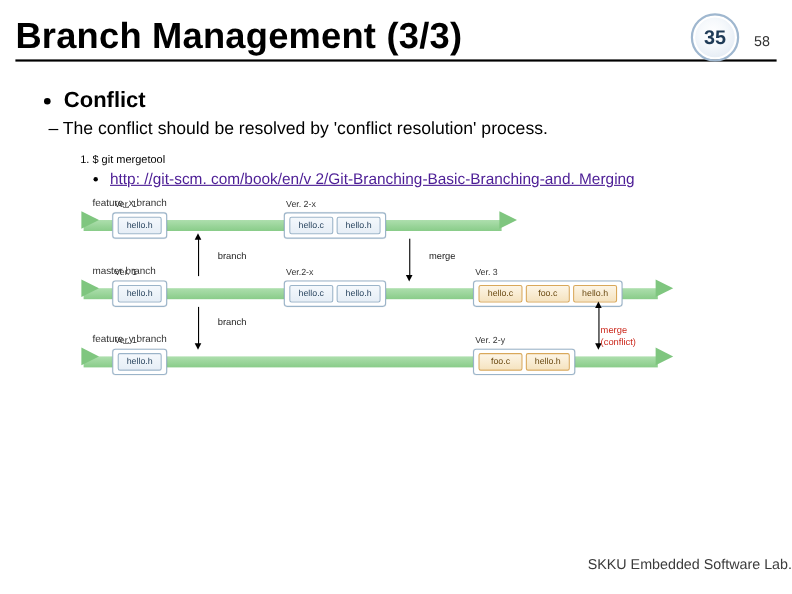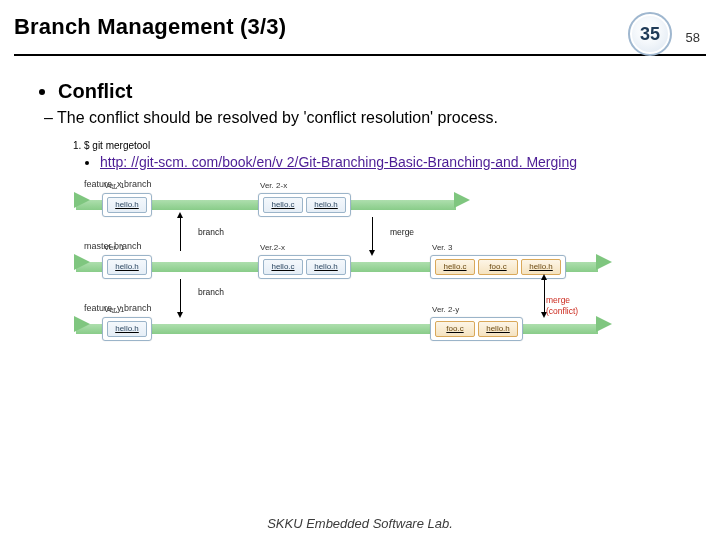--- a/index.html
+++ b/index.html
@@ -19,21 +19,21 @@
     box-sizing: border-box;
     padding: 14px 14px 0 14px;
   }
   
   .head {
     position: relative;
     height: 50px;
   }
   h1.title {
     margin: 0;
-    font-size: 22px;
+    font-size: 33px;
     font-weight: 700;
     letter-spacing: 0.2px;
   }
   .rule {
     position: absolute;
     left: 0; right: 0; top: 40px;
     height: 2px;
     background: #000;
   }
   .badge-main {
@@ -108,21 +108,20 @@
     position: absolute;
     height: 22px;
     border: 1px solid #9bb4c9;
     border-radius: 3px;
     background: #fff;
     display: flex;
     align-items: center;
     padding: 0 4px;
     gap: 3px;
     box-shadow: 0 0 0 0.5px rgba(0,0,0,0.05);
-    text-decoration: underline;
   }
   .file {
     height: 14px;
     min-width: 30px;
     padding: 0 4px;
     border: 1px solid #9bb4c9;
     border-radius: 2px;
     background: linear-gradient(#f4f8fc, #e6eef6);
     font-size: 8px;
     color: #2b4660;
@@ -160,25 +159,24 @@
     position: absolute;
     width: 0; height: 0;
     border-top: 8px solid transparent;
     border-bottom: 8px solid transparent;
     border-left: 16px solid #7fc67f;
   }
 
   .footer {
     position: absolute;
     left: 0; right: 0;
-    bottom: 9px;
-    text-align: center;
+    bottom: 20px;
+    text-align: right;
     font-size: 13px;
     color: #3b3b3b;
-    font-style: italic;
   }
 </style>
 </head>
 <body>
 
 <div class="slide">
 
   <div class="head">
     <h1 class="title">Branch Management (3/3)</h1>
     <div class="rule"></div>

